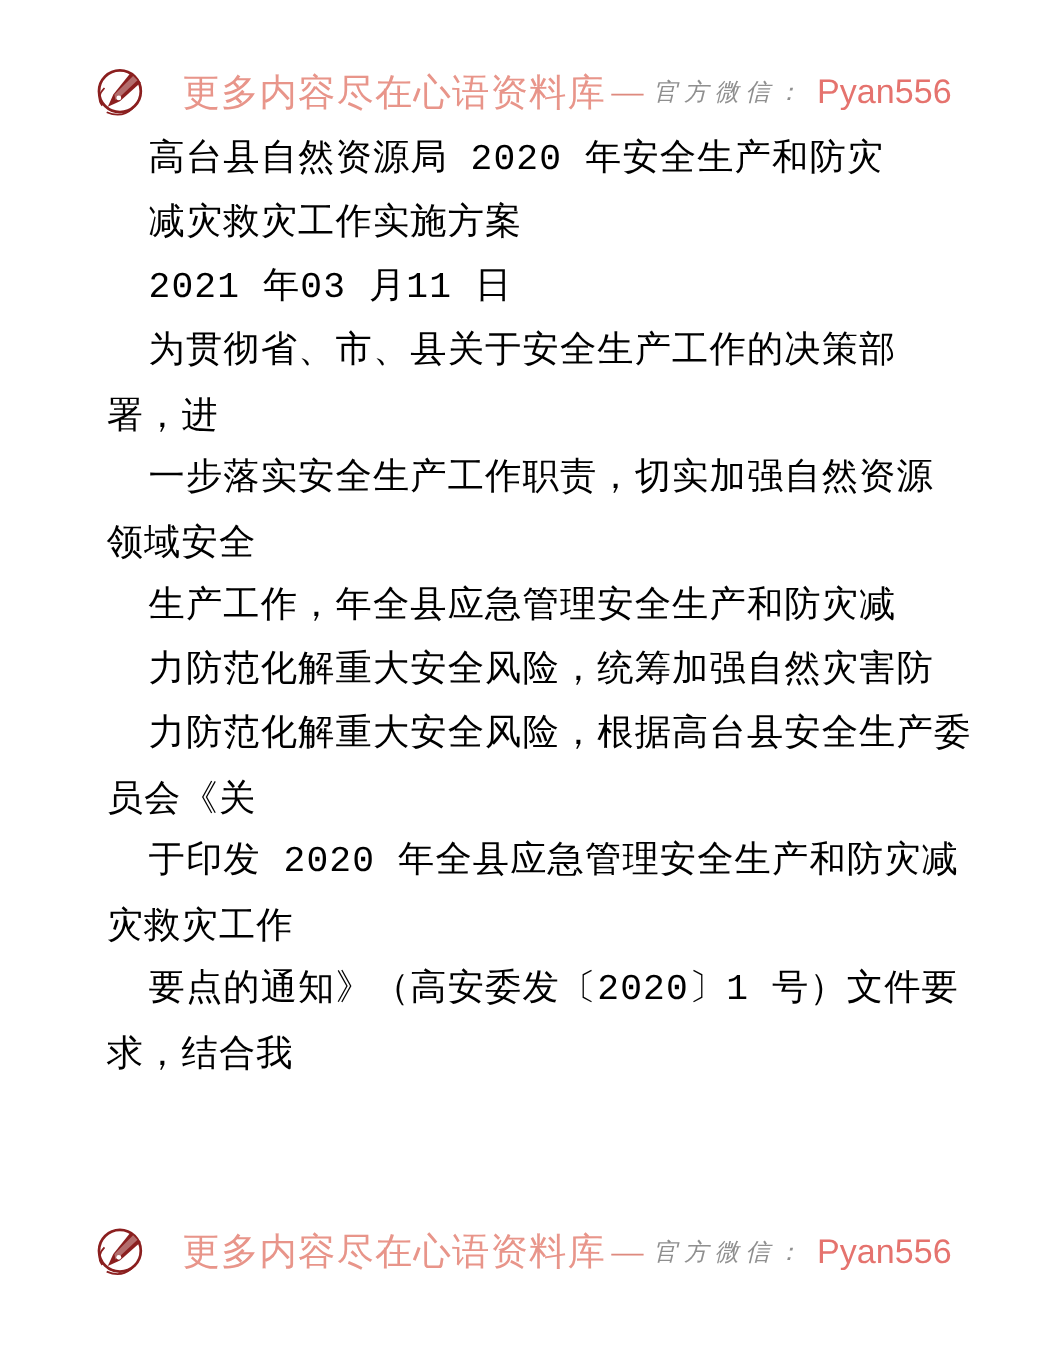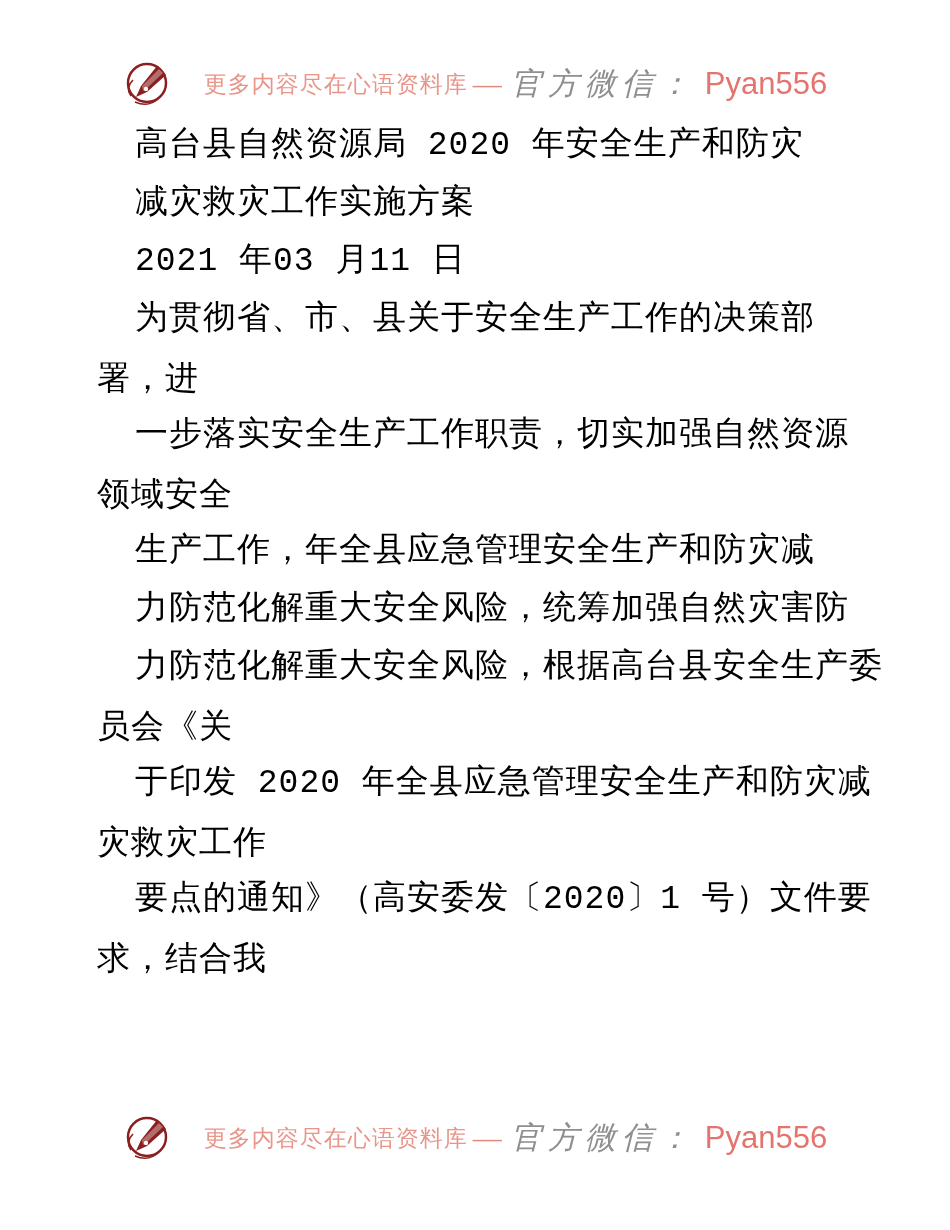--- a/index.html
+++ b/index.html
@@ -28,32 +28,32 @@
     align-items: center;
     justify-content: center;
     gap: 9px;
     white-space: nowrap;
   }
   .watermark.header { top: 60px; }
   .watermark.footer { top: 1114px; }
   .wm-logo { width: 48px; height: 48px; flex: 0 0 auto; }
   .wm-site {
     color: var(--site-text-color);
-    font-size: 23px;
+    font-size: 34px;
     letter-spacing: 1px;
     margin-left: 24px;
   }
   .wm-dash {
     color: var(--dash-color);
     font-size: 29px;
     margin-left: -4px;
   }
   .wm-official {
     color: var(--official-color);
-    font-size: 31px;
+    font-size: 22px;
     letter-spacing: 6px;
     font-style: italic;
   }
   .wm-id {
     color: var(--wechat-id-color);
     font-family: "Liberation Sans", "DejaVu Sans", sans-serif;
     font-size: 31px;
   }
   .content {
     position: absolute;

